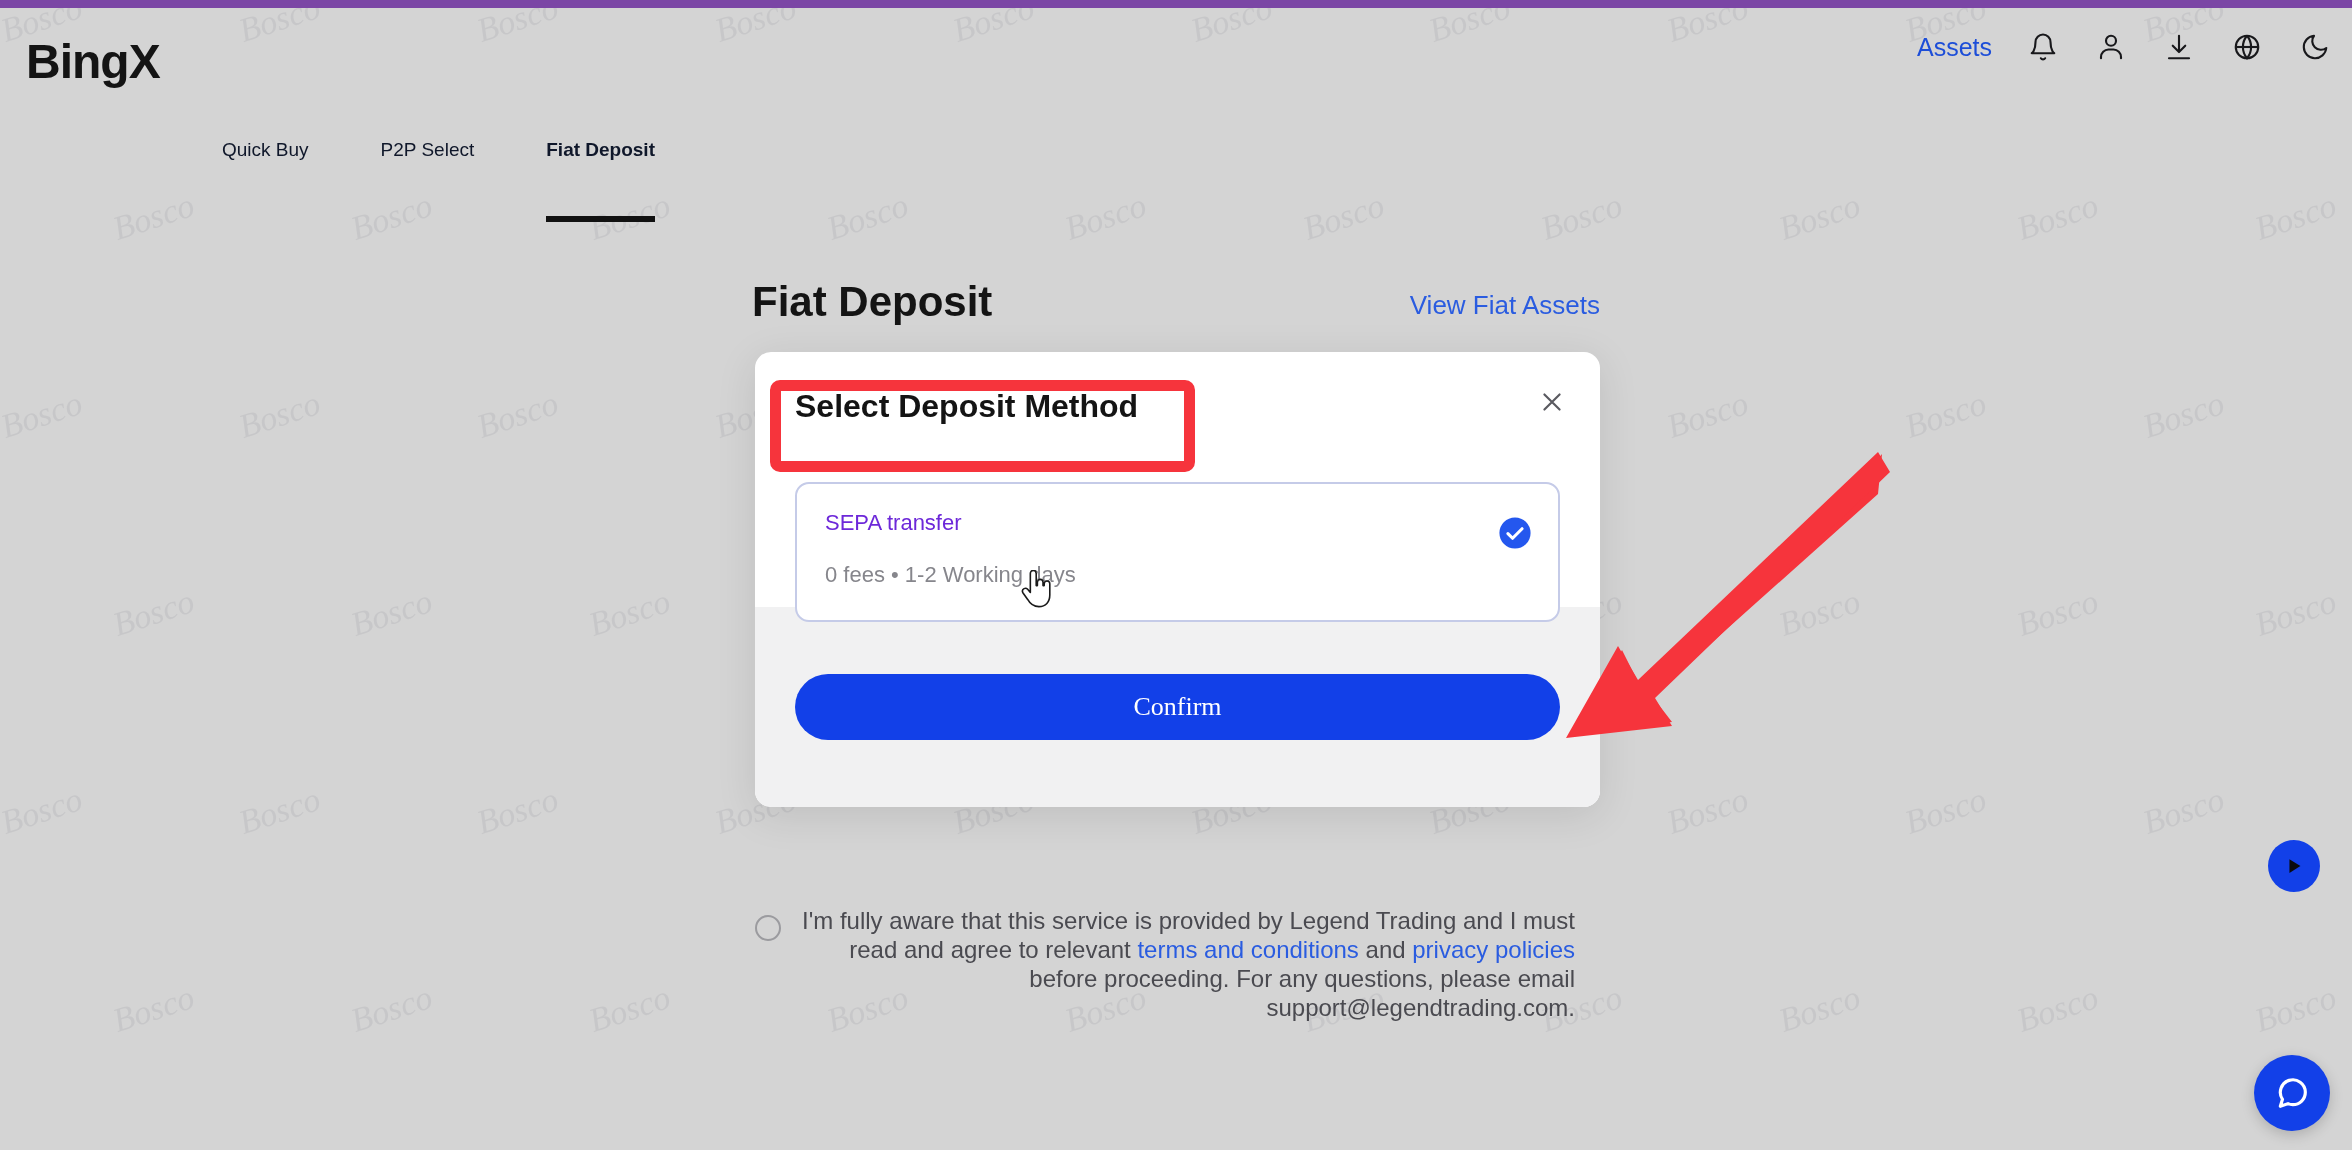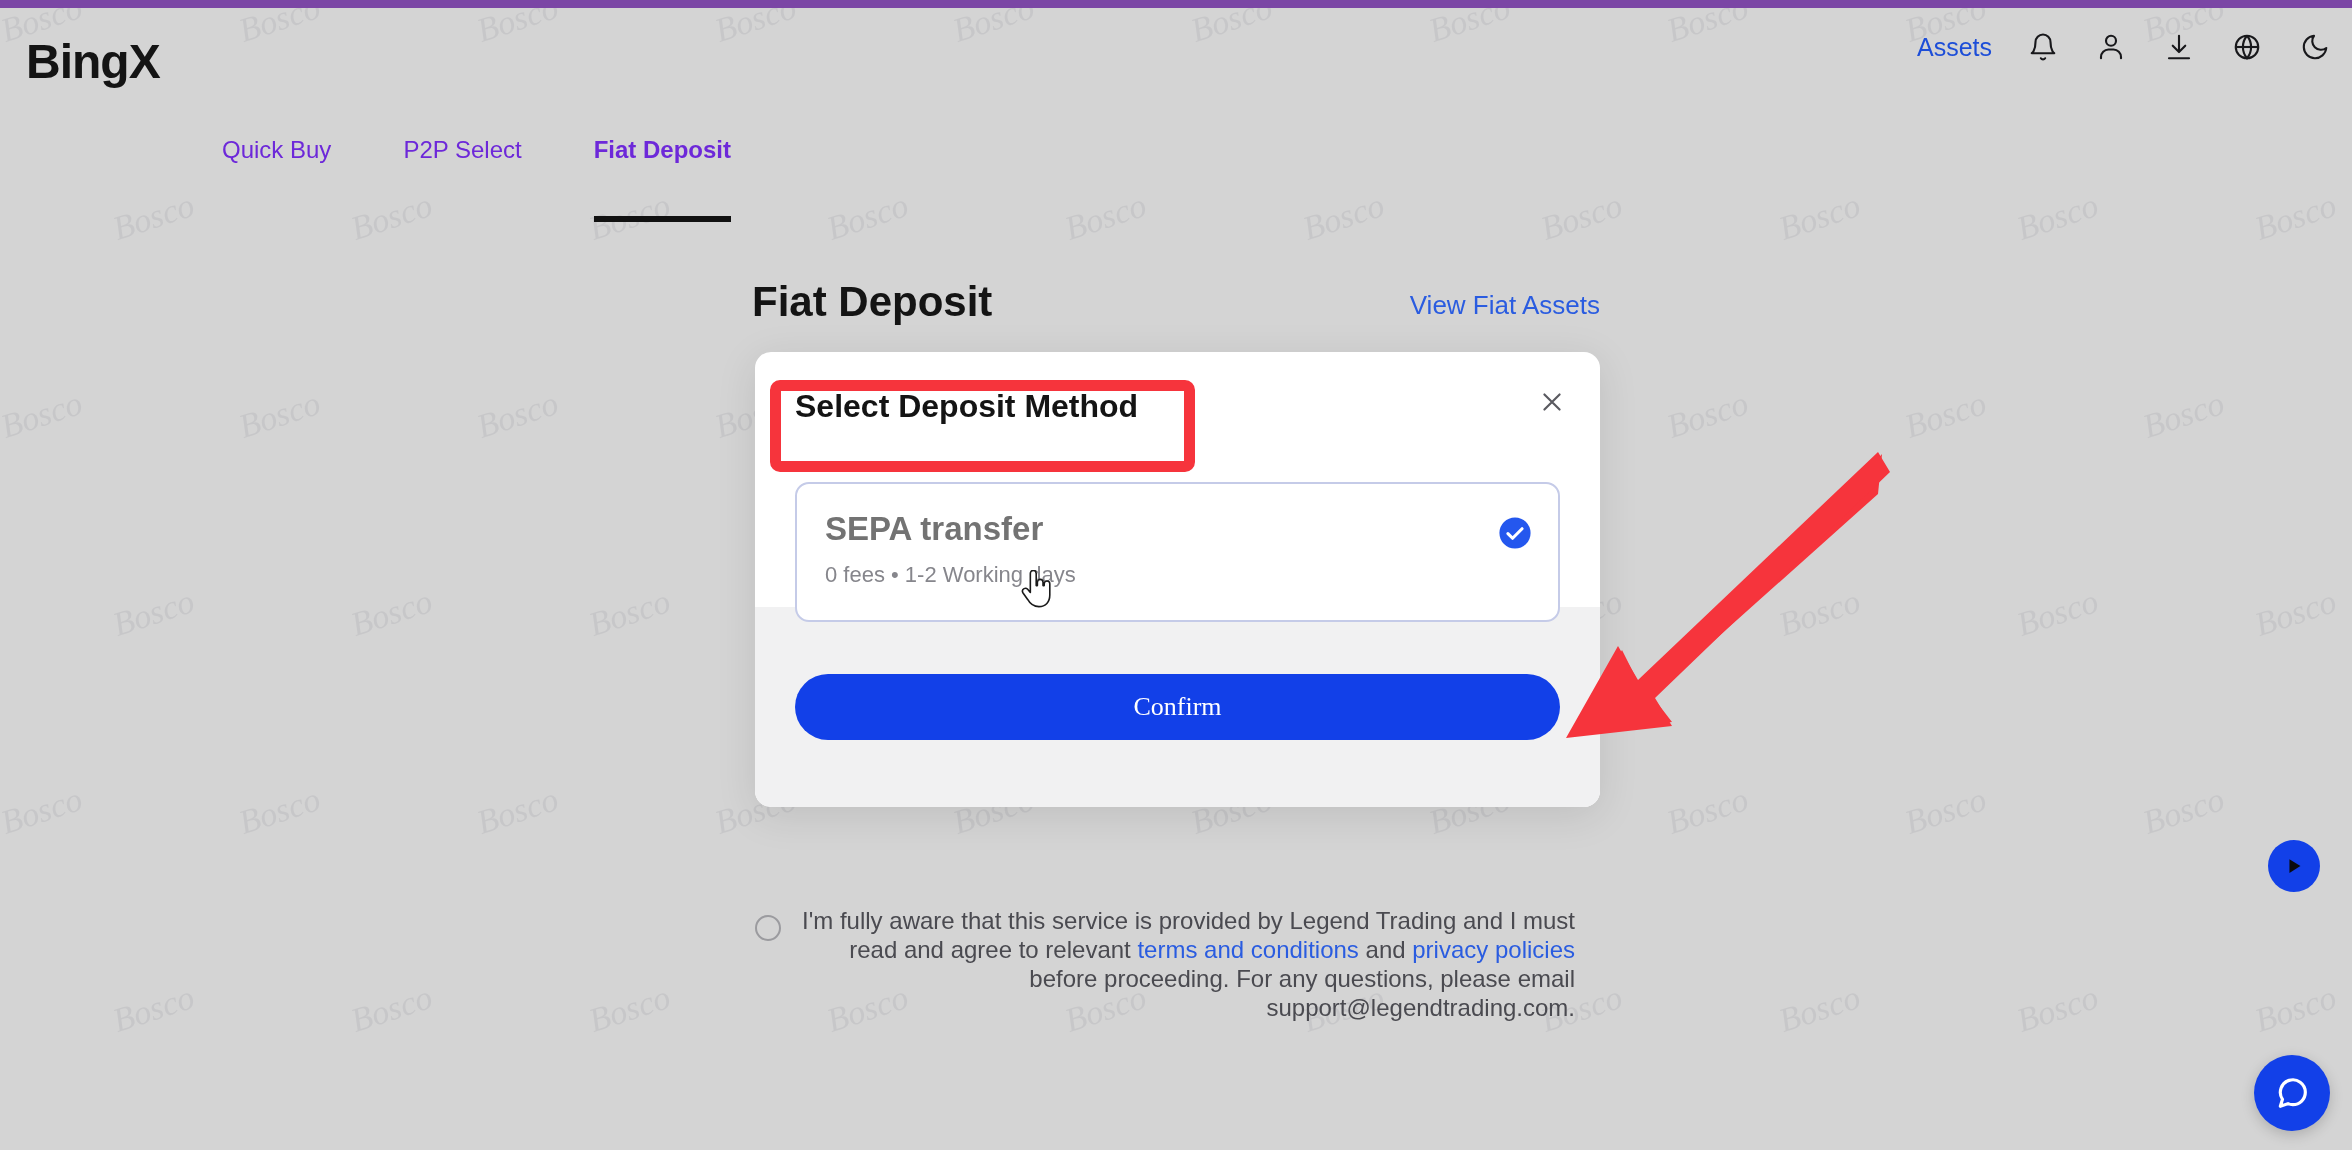--- a/index.html
+++ b/index.html
@@ -128,22 +128,22 @@
   }
   .subnav-inner {
     position: absolute;
     left: 186px;
     top: 0;
     display: flex;
     gap: 0;
   }
   .subnav-item {
     position: relative;
-    font-size: 24px;
-    color: #6d28d9;
+    font-size: 19px;
+    color: #0f172a;
     padding: 0 36px;
     line-height: 40px;
     cursor: pointer;
     white-space: nowrap;
   }
   .subnav-item.active { font-weight: 700; }
   .subnav-item.active::after {
     content: "";
     position: absolute;
     left: 36px; right: 36px;
@@ -259,23 +259,23 @@
     width: 765px; height: 140px;
     border: 2px solid #c5cbe8;
     border-radius: 14px;
     background: #ffffff;
     cursor: pointer;
     z-index: 3;
   }
   .method-name {
     position: absolute;
     left: 28px; top: 26px;
-    font-size: 33px;
-    font-weight: 700;
-    color: #737373;
+    font-size: 22px;
+    font-weight: 400;
+    color: #6d28d9;
   }
   .method-meta {
     position: absolute;
     left: 28px; top: 78px;
     font-size: 22px;
     color: #86868c;
   }
   .method-check {
     position: absolute;
     right: 26px; top: 32px;

